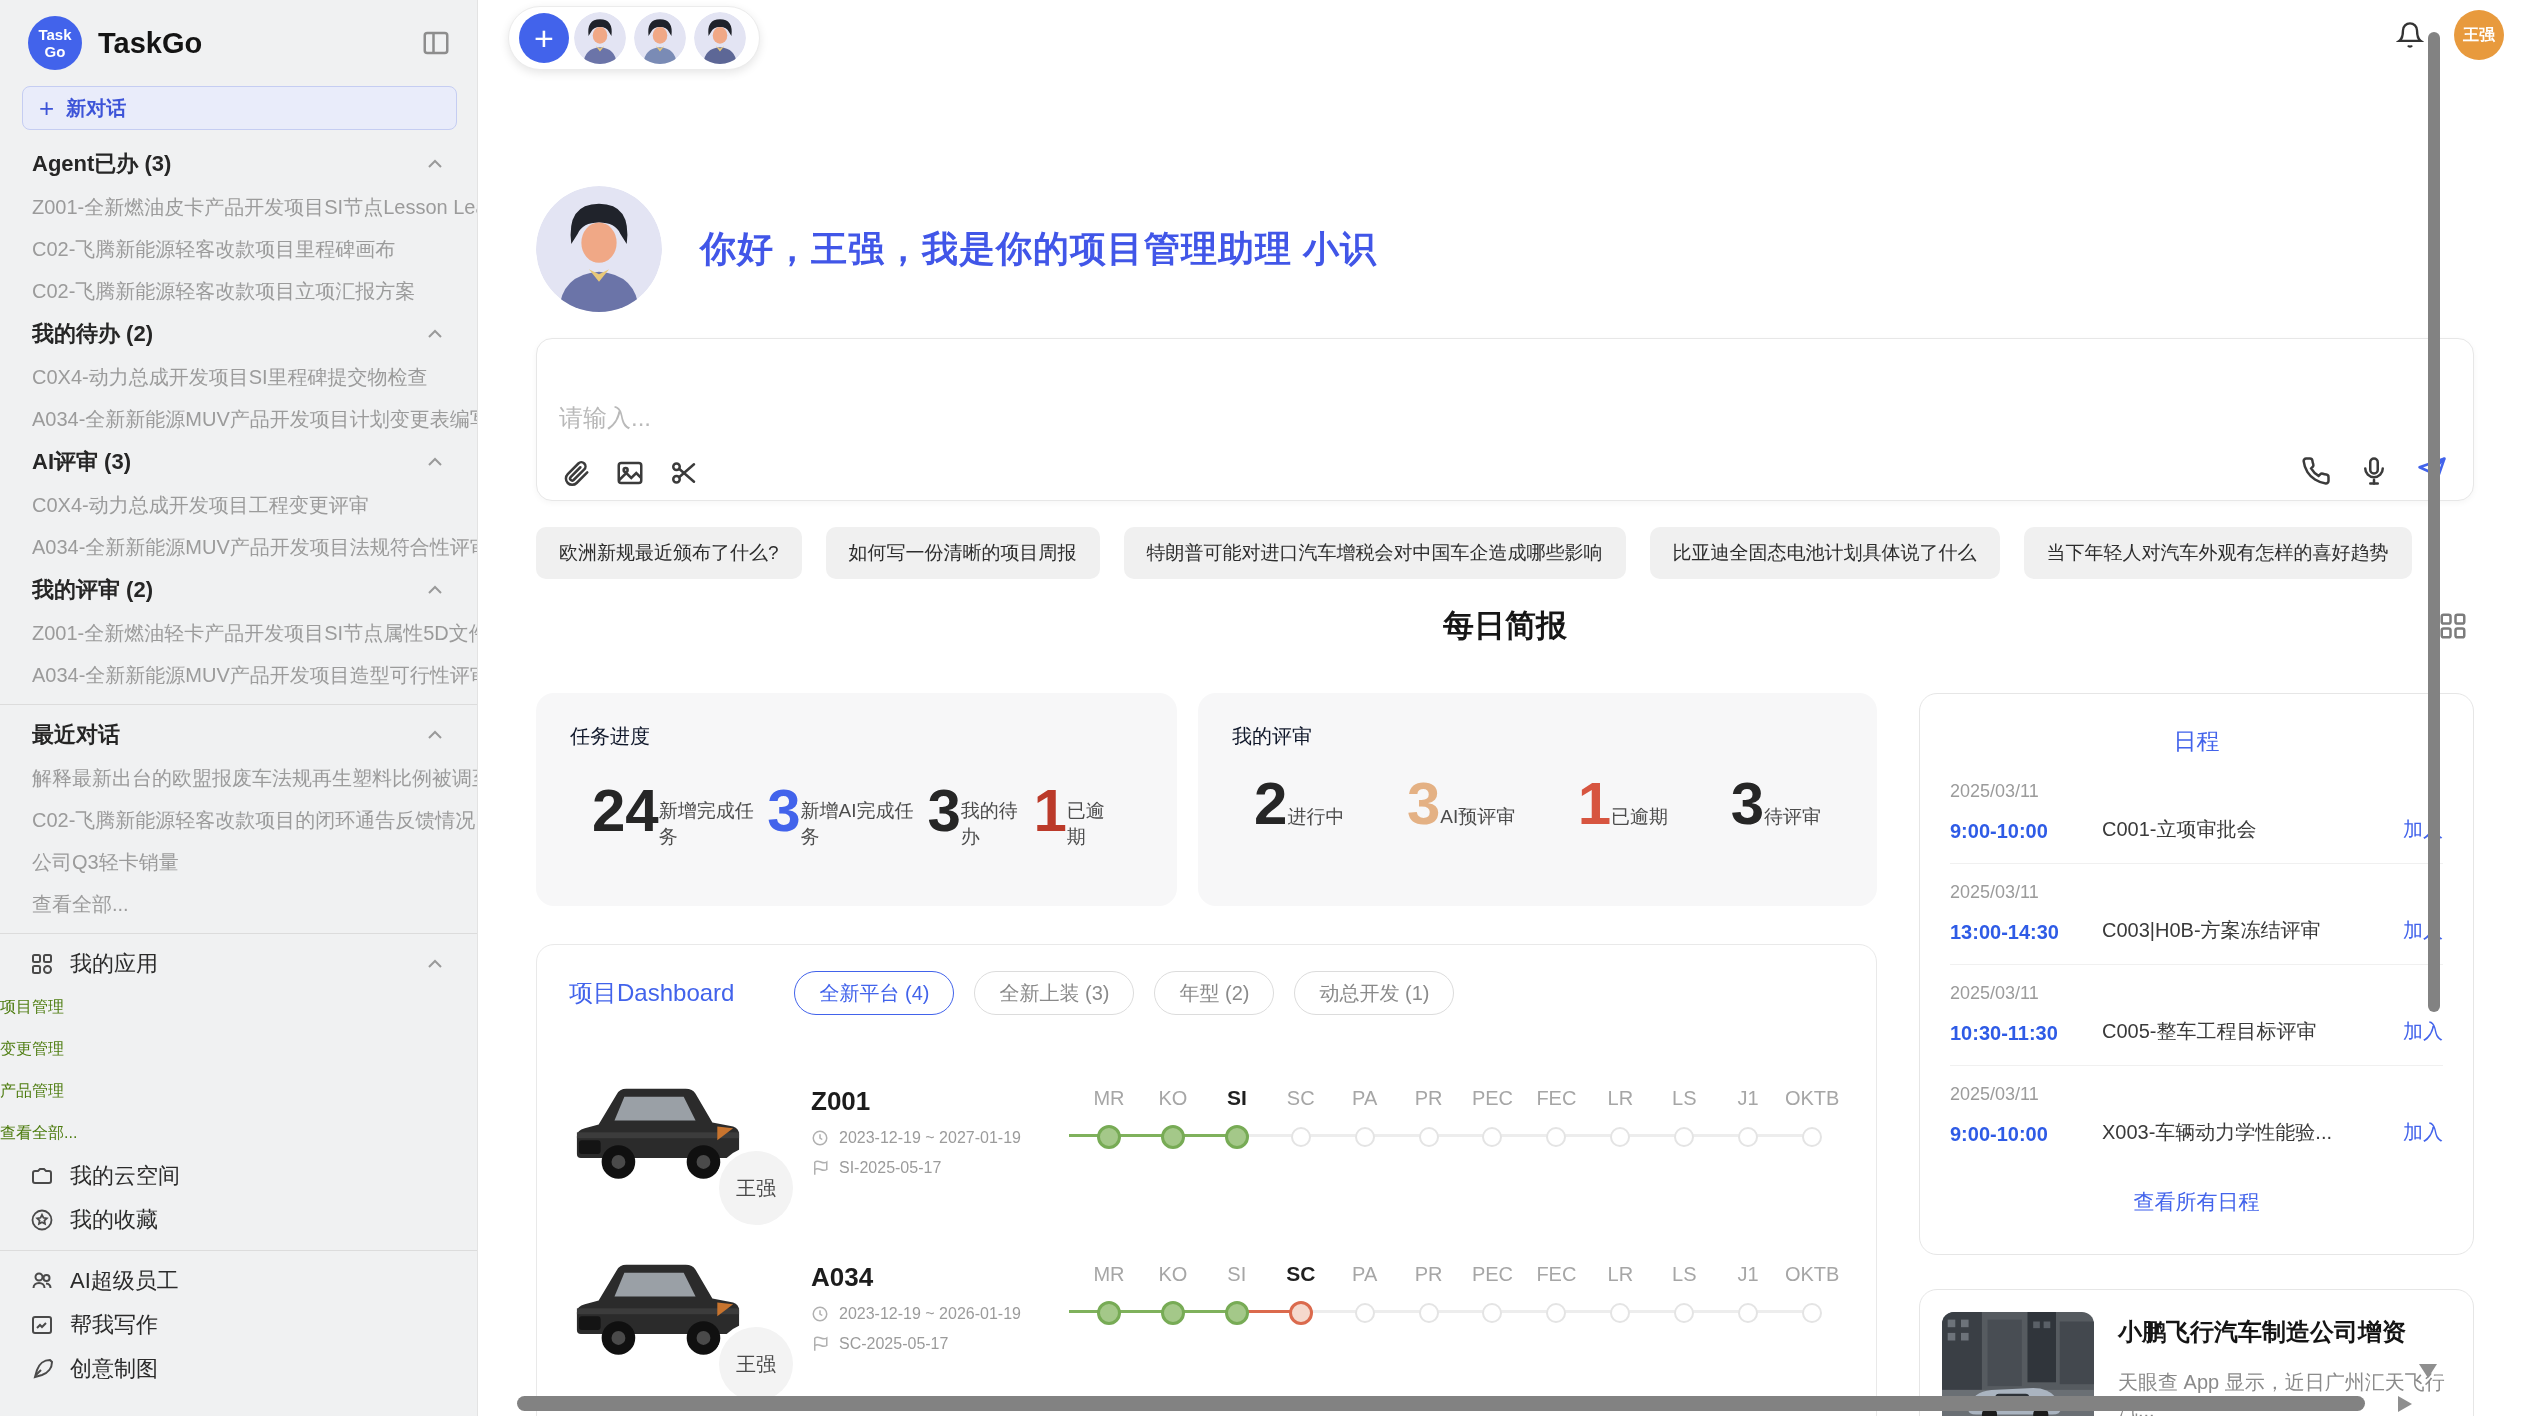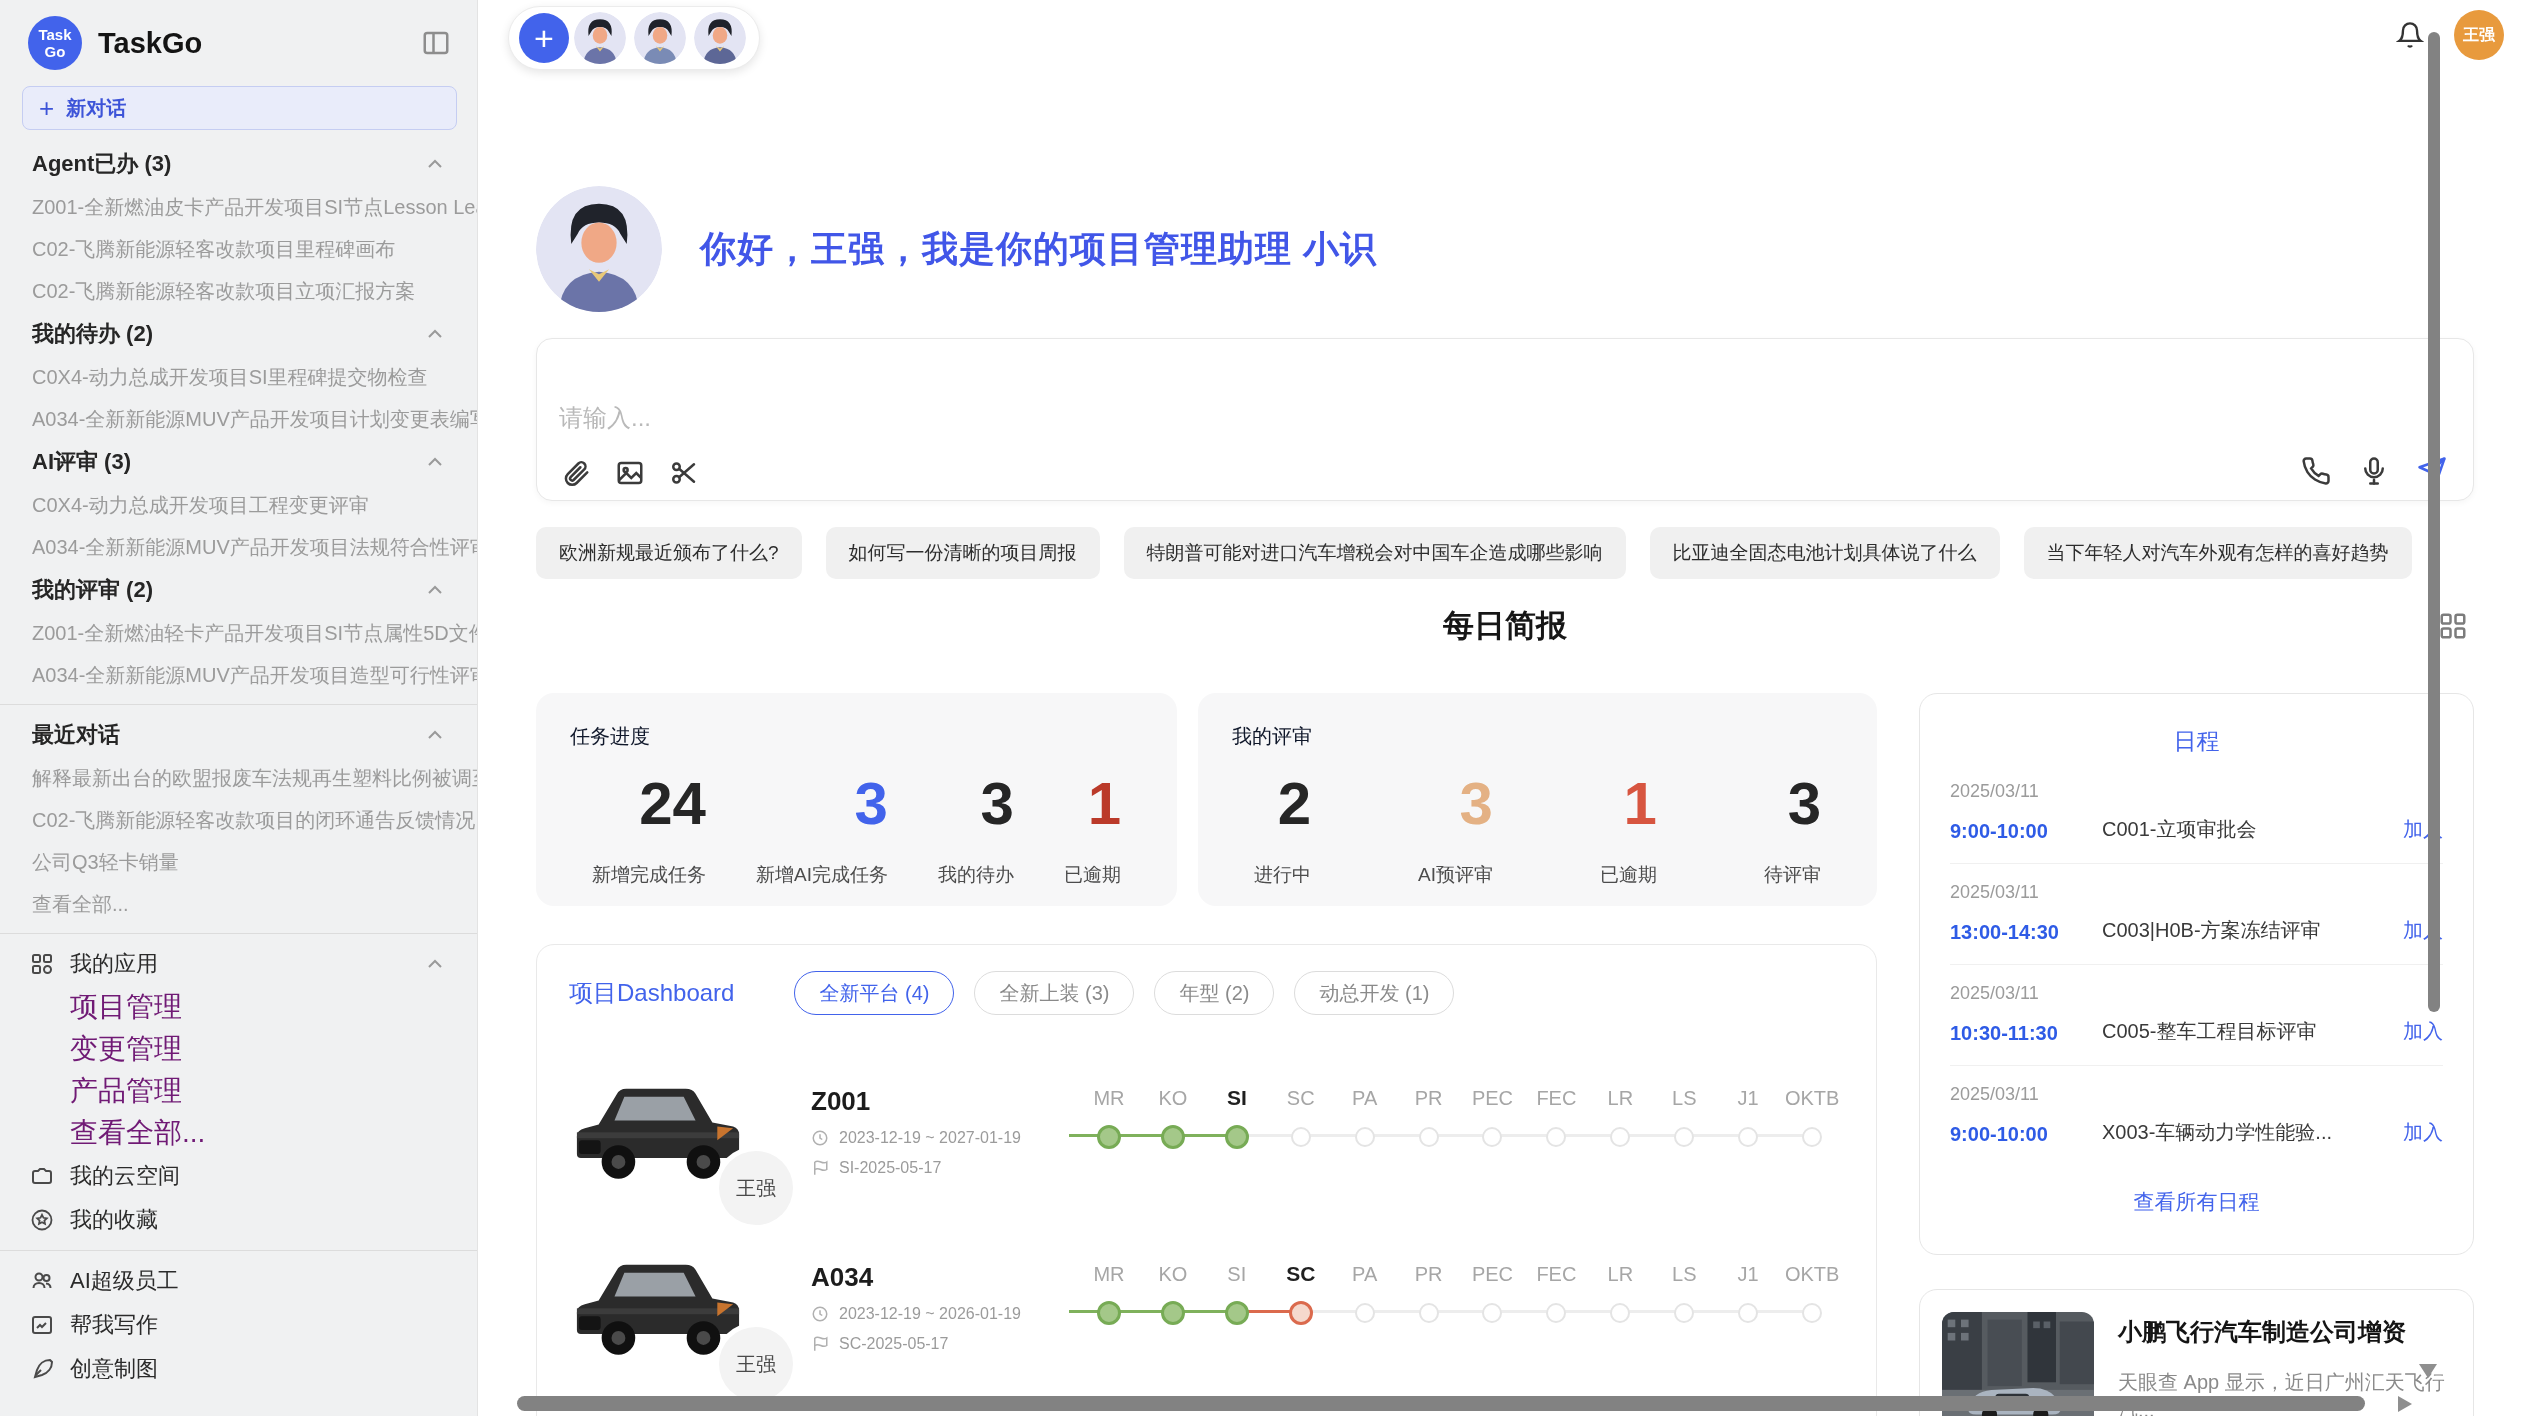--- a/index.html
+++ b/index.html
@@ -20,21 +20,21 @@
   .new-chat .plus{font-size:26px;font-weight:400;line-height:1}
   .sec-head{display:flex;align-items:center;height:44px;padding:0 30px 0 32px;cursor:pointer}
   .sec-title{font-size:22px;font-weight:700;color:#262626;flex:1;white-space:nowrap;overflow:hidden}
   .chev{width:24px;height:24px;color:#9a9a9a;flex:none}
   .side-item{height:42px;line-height:42px;padding:0 18px 0 32px;font-size:20px;color:#9b9b9b;
              white-space:nowrap;overflow:hidden;cursor:pointer}
   .divider{height:1px;background:#dcdcdc;margin:8px 0}
   .app-row{display:flex;align-items:center;height:44px;padding:0 30px 0 30px;gap:16px;cursor:pointer}
   .app-row .a-ic{width:24px;height:24px;color:#4a4a4a;flex:none}
   .app-row .a-lbl{font-size:22px;color:#2b2b2b;flex:1;white-space:nowrap;overflow:hidden}
-  .sub-item{height:42px;line-height:42px;padding-left:70px;font-size:28px;color:#701a75;cursor:pointer;
+  .sub-item{height:42px;line-height:42px;font-size:16px;color:#4d7c0f;cursor:pointer;
             white-space:nowrap;overflow:hidden}
   
   .main{position:absolute;left:478px;top:0;width:2054px;height:1416px;background:#fff}
   .topbar{position:relative;height:74px}
   .pill{position:absolute;left:30px;top:6px;height:62px;border-radius:34px;background:#fff;border:1px solid #ececec;
         box-shadow:0 3px 10px rgba(0,0,0,.10);display:flex;align-items:center;padding:0 10px}
   .plus-btn{width:50px;height:50px;border-radius:50%;background:#4263eb;color:#fff;font-size:34px;line-height:1;
             border:none;cursor:pointer;display:flex;align-items:center;justify-content:center;font-family:inherit}
   .pv{width:52px;height:52px;border-radius:50%;overflow:hidden;border:3px solid #fff;margin-left:2px;cursor:pointer;flex:none}
   .top-right{position:absolute;right:28px;top:10px;display:flex;align-items:center;gap:30px}
@@ -61,21 +61,21 @@
   .brief-bar h2{margin:0;text-align:center;font-size:31px;font-weight:700;color:#161616;line-height:46px}
   .grid-ic{position:absolute;right:6px;top:8px;width:30px;height:30px;color:#7c7c7c;cursor:pointer}
   .cols{display:flex;gap:42px;margin-top:44px}
   .col-left{width:1341px;flex:none}
   .stats-row{display:flex;gap:21px}
   .stat-card{background:#f7f7f8;border-radius:18px;height:213px;padding:30px 34px;box-sizing:border-box}
   .stat-card:first-child{width:641px}
   .stat-card:last-child{width:679px}
   .stat-title{font-size:20px;color:#0f172a}
   .stat-cols{display:flex;justify-content:space-between;padding:0 22px;margin-top:22px}
-  .stat{display:flex;flex-direction:column;align-items:flex-end}
+  .stat{display:flex;flex-direction:row;align-items:center}
   .stat .v{font-size:60px;font-weight:600;line-height:64px}
   .stat .l{font-size:19px;color:#4c4c4c;margin-top:26px}
   .dash-card{margin-top:38px;border:1px solid #e9e9e9;border-radius:18px;background:#fff;height:640px;
              padding:26px 32px;box-sizing:border-box;overflow:hidden}
   .dash-head{display:flex;align-items:center;gap:60px}
   .dash-title{font-size:24px;color:#4263eb}
   .tabs{display:flex;gap:20px}
   .tab{height:44px;line-height:42px;padding:0 24px;border:1px solid #dcdcdc;border-radius:22px;font-size:20px;
        color:#8a8a8a;background:#fff;cursor:pointer;box-sizing:border-box;white-space:nowrap}
   .tab.active{border-color:#4263eb;color:#4263eb}

